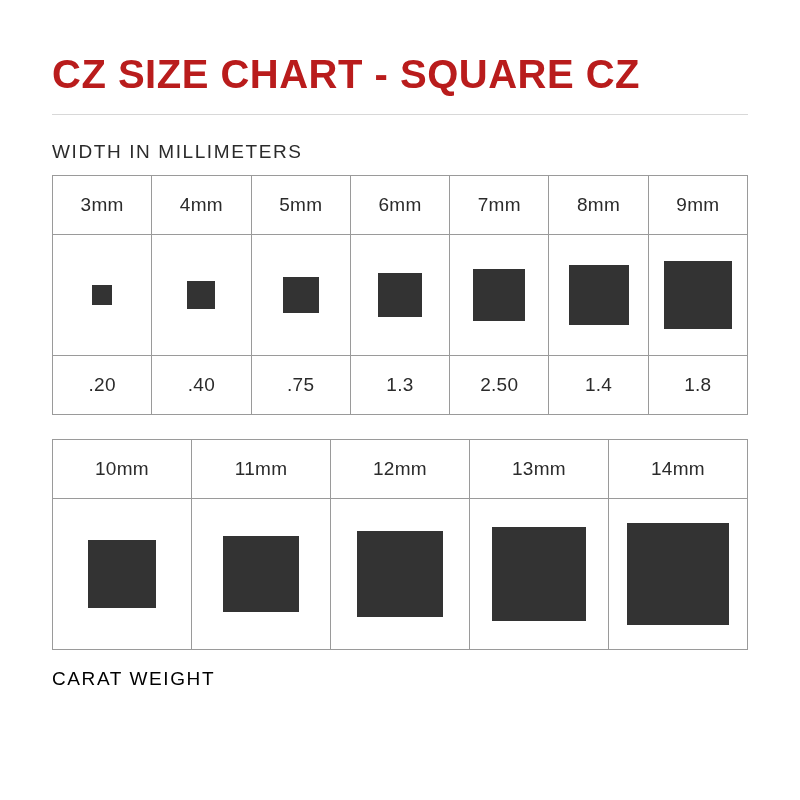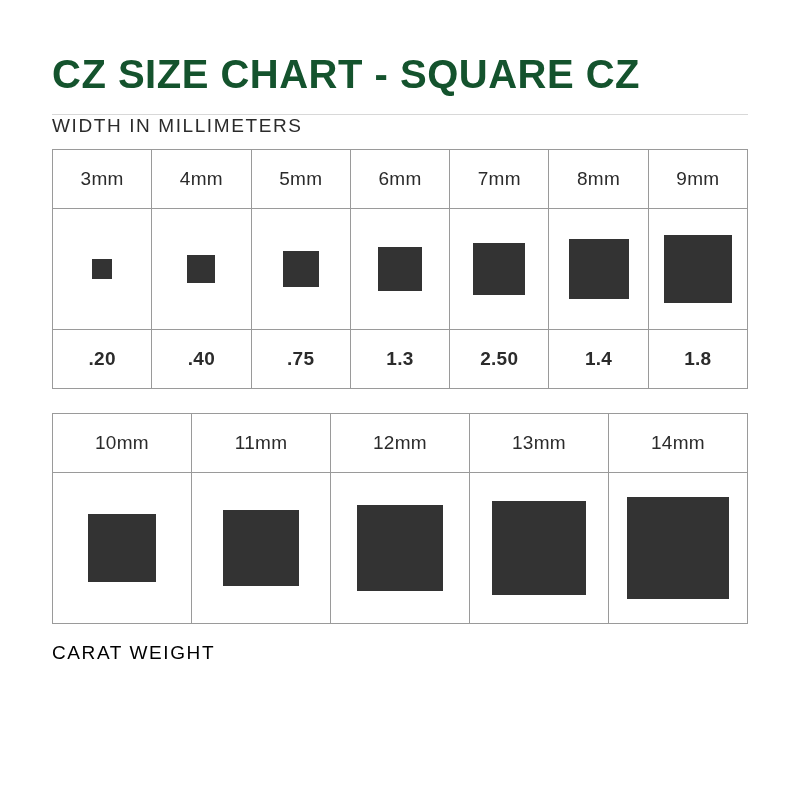--- a/index.html
+++ b/index.html
@@ -20,34 +20,35 @@
     height: 800px;
     box-sizing: border-box;
     padding: 44px 52px 30px 52px;
     display: flex;
     flex-direction: column;
   }
   .title {
     font-size: 40px;
     font-weight: 700;
     letter-spacing: 0.5px;
-    color: #14532d;
+    color: #b91c1c;
     line-height: 1.1;
     margin: 8px 0 0 0;
     white-space: nowrap;
   }
   .title-rule {
     margin-top: 18px;
     border-bottom: 1px solid #d8d8d8;
     width: 100%;
   }
   .section-label {
     font-size: 19px;
     letter-spacing: 1.6px;
     color: #2b2b2b;
+    margin-top: 26px;
     margin-bottom: 12px;
     font-weight: 400;
   }
   .bottom-label {
     font-size: 19px;
     letter-spacing: 1.6px;
     color: #000000;
     margin-top: 18px;
     font-weight: 400;
   }
@@ -69,21 +70,20 @@
     letter-spacing: 0.3px;
   }
   .row-gems td {
     height: 120px;
   }
   .row-carat td {
     height: 58px;
     font-size: 19px;
     color: #2b2b2b;
     letter-spacing: 0.3px;
-    font-weight: bold;
   }
   .gem-wrap {
     display: flex;
     align-items: center;
     justify-content: center;
     height: 120px;
   }
   .gem {
     background: #333333;
     display: block;

